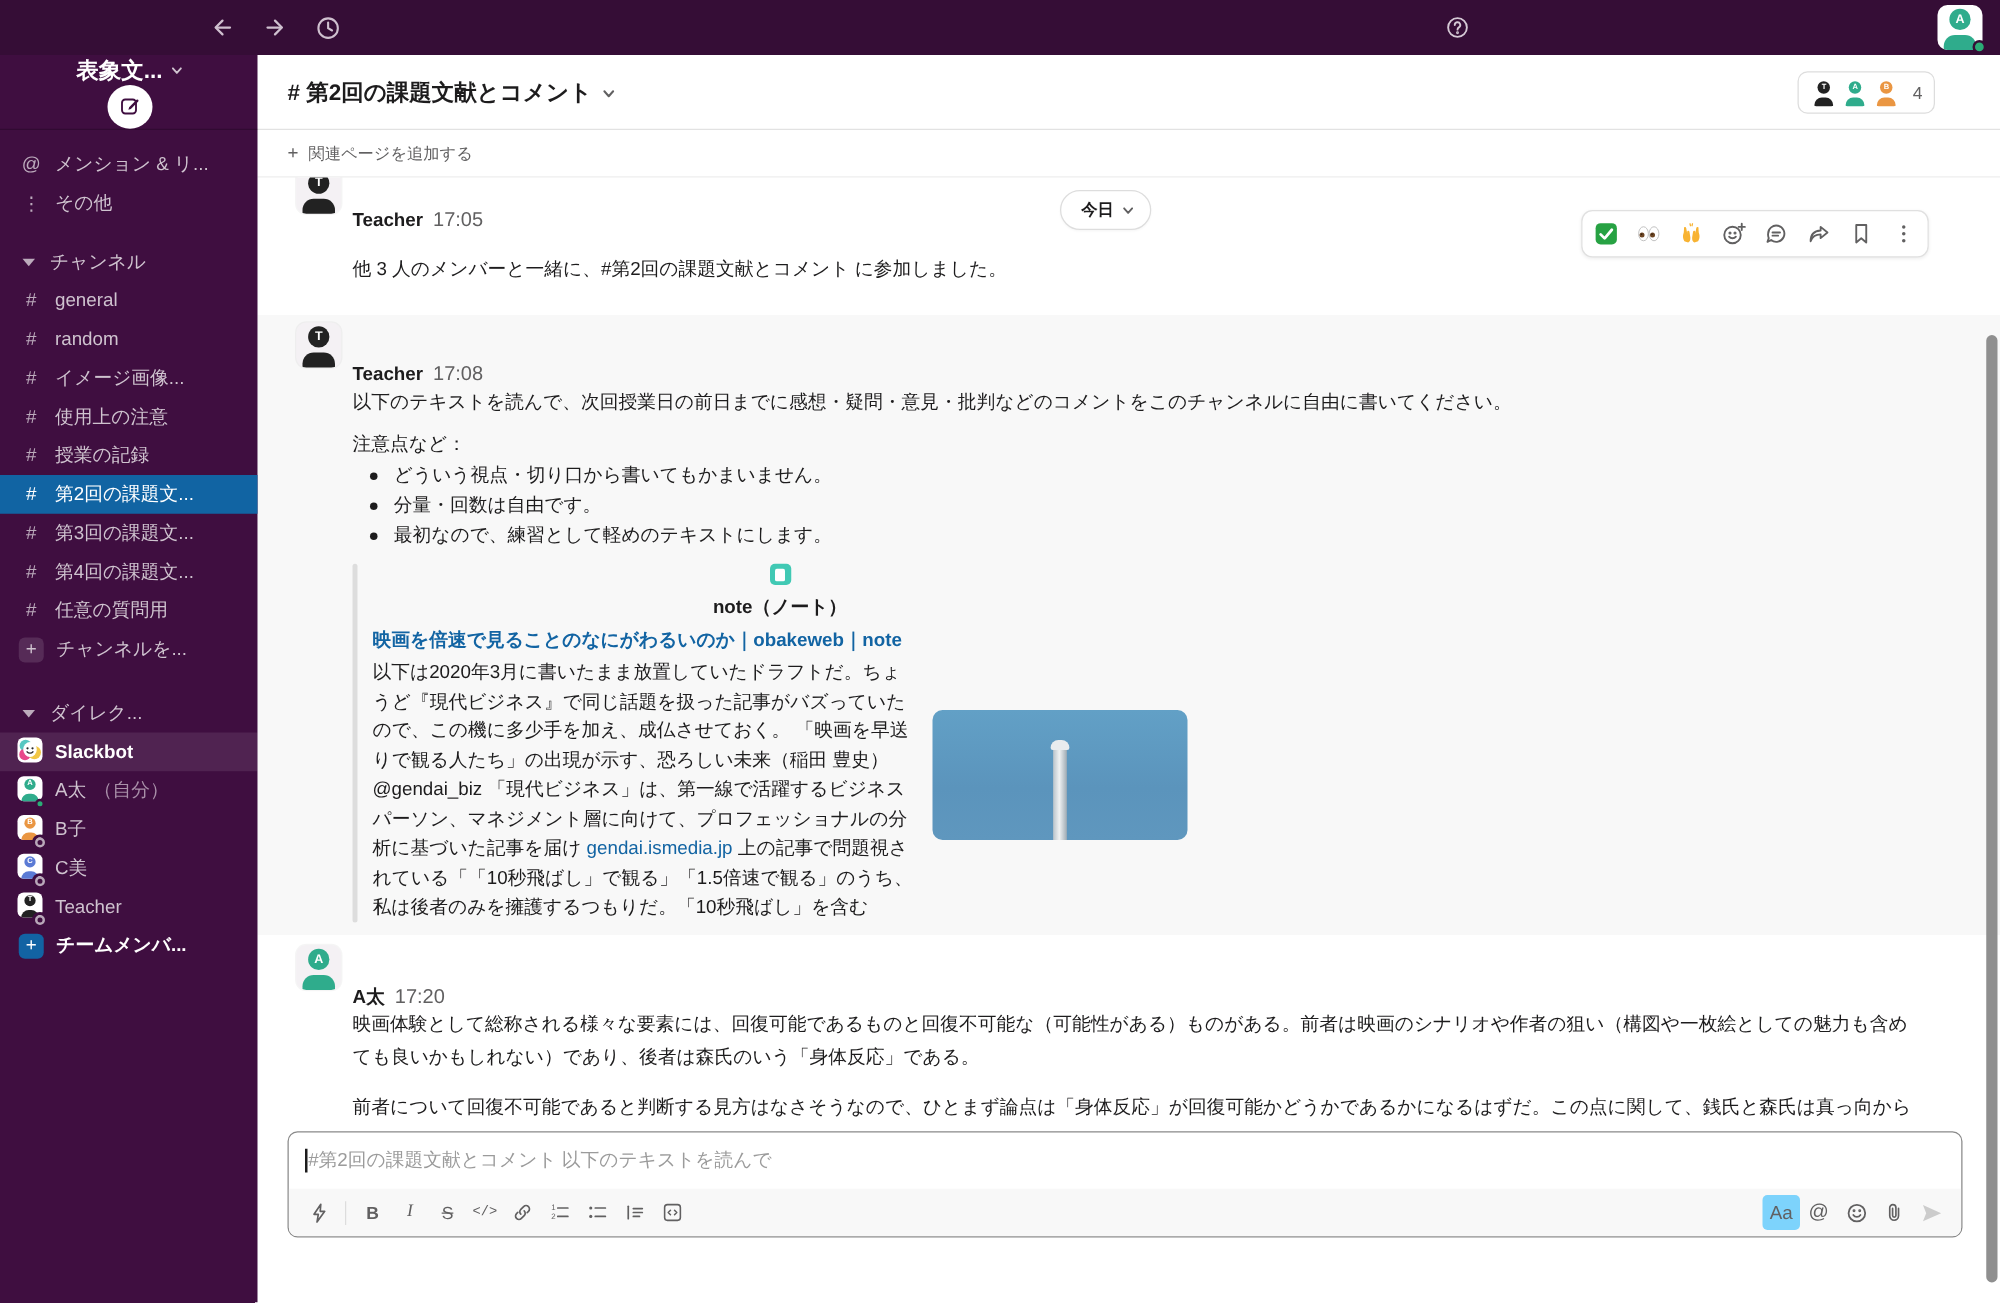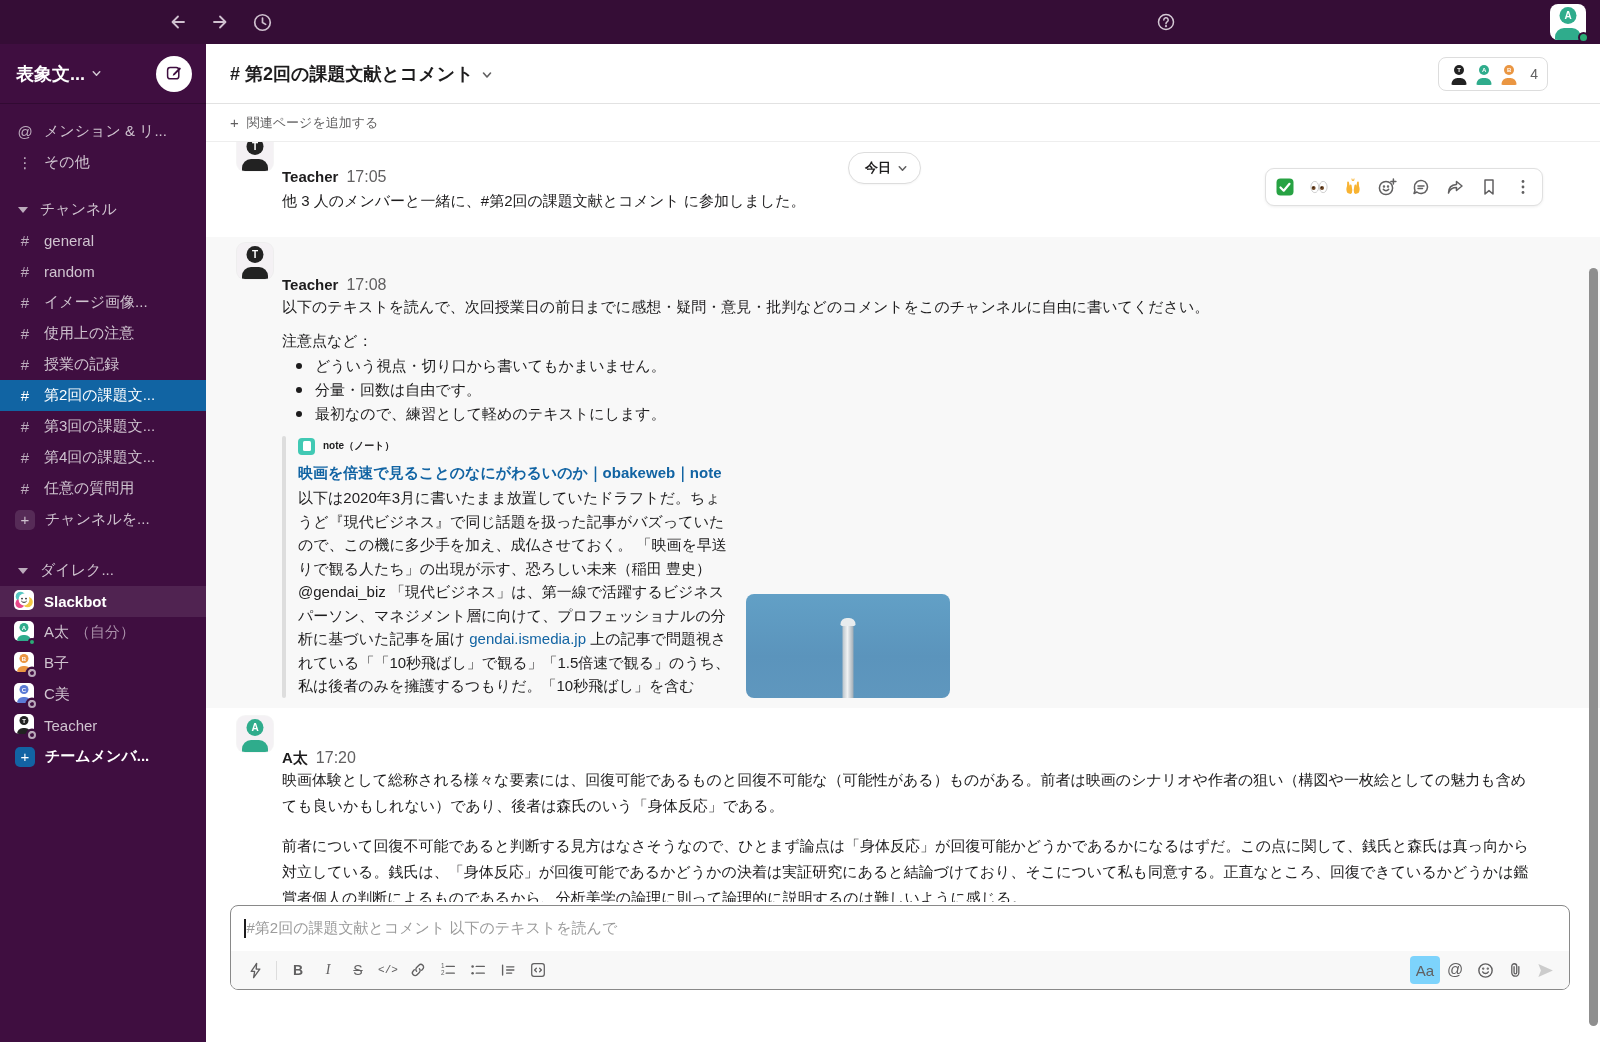--- a/index.html
+++ b/index.html
@@ -37,21 +37,21 @@
   .c-blue .ph,.c-blue .pb { background:#5b7bd5; }
   .c-black .ph,.c-black .pb { background:#222; }
   .presence { position:absolute; right:-3px; bottom:-3px; width:11px; height:11px; border-radius:50%; z-index:3; }
   .presence.on { background:#2bac76; border:2.5px solid #350d36; }
   .presence.sb-on { background:#2bac76; border:2.5px solid #3f0e40; }
   .presence.off { background:transparent; border:2px solid #b9a8b9; box-shadow:0 0 0 2.5px #3f0e40; width:8px; height:8px; right:-2px; bottom:-2px; }
 
   
   .sidebar { position:absolute; top:44px; left:0; bottom:0; width:206px; background:#3f0e40; color:#cfc3cf; z-index:20; }
   .ws-header { height:60px; display:flex; align-items:center; padding:0 14px 0 16px;
-    border-bottom:1px solid rgba(0,0,0,0.22); }
+    border-bottom:1px solid rgba(0,0,0,0.22);flex-direction:column; }
   .ws-name { display:flex; align-items:center; gap:6px; color:#fff; font-weight:bold; font-size:18px; cursor:pointer; flex:1; }
   .compose-btn { width:36px; height:36px; border-radius:50%; background:#fff; border:none; color:#3f0e40;
     display:flex; align-items:center; justify-content:center; cursor:pointer; }
   .snav { padding-top:12px; font-size:15px; }
   .srow { height:31px; display:flex; align-items:center; padding:0 16px; gap:10px; cursor:pointer; white-space:nowrap; }
   .srow .sicon { width:18px; text-align:center; flex:none; font-size:15px; color:#bcabbc; }
   .srow.active { background:#1164a3; color:#fff; }
   .srow.active .sicon { color:#fff; }
   .srow.hovered { background:rgba(255,255,255,0.09); }
   .ssection { height:31px; display:flex; align-items:center; padding:0 16px; gap:10px; cursor:pointer; }
@@ -103,24 +103,24 @@
 
   .hover-toolbar { position:absolute; top:26px; right:57px; display:flex; gap:2px; padding:3px;
     background:#fff; border:1px solid #e0e0e0; border-radius:9px; box-shadow:0 1px 3px rgba(0,0,0,0.07); z-index:6; }
   .ht-btn { width:32px; height:30px; border:none; background:none; border-radius:6px; display:flex;
     align-items:center; justify-content:center; color:#616061; cursor:pointer; }
 
   
   .attach { display:flex; margin-top:10px; }
   .attach-bar { width:4px; border-radius:4px; background:#ddd; flex:none; }
   .attach-content { margin-left:12px; }
-  .attach-top { display:flex; align-items:center; gap:8px; font-size:10px; font-weight:bold; line-height:20px; }
+  .attach-top { display:flex; align-items:center; gap:8px; font-size:15px; font-weight:bold; line-height:20px;flex-direction:column; }
   .note-icon { width:17px; height:17px; border-radius:4px; background:#41c9b4; position:relative; flex:none; }
   .note-icon::after { content:""; position:absolute; left:4.5px; top:3.5px; width:8px; height:10px; background:#fff; border-radius:1.5px; }
-  .attach-main { display:flex; align-items:flex-end; }
+  .attach-main { display:flex; align-items:center; }
   .attach-texts { width:434px; }
   .attach-title { display:block; color:#1264a3; font-weight:bold; font-size:15px; line-height:24px; margin-top:5px; }
   .attach-desc { font-size:15px; line-height:23.5px; margin-top:1px; }
   .attach-thumb { width:204px; height:104px; border-radius:8px; margin-left:14px; margin-top:6px; position:relative;
     overflow:hidden; background:linear-gradient(180deg,#62a0c6 0%,#5b94bc 60%,#5f97be 100%); cursor:pointer; flex:none; }
   .tower { position:absolute; left:50%; transform:translateX(-50%); top:30px; bottom:0; width:11px;
     background:linear-gradient(90deg,#b9c3ca,#f0f2f3 45%,#9fabb4); }
   .tower-cap { position:absolute; left:50%; transform:translateX(-50%); top:24px; width:15px; height:8px;
     border-radius:7px 7px 2px 2px; background:#e8ecee; }
 
@@ -484,21 +484,21 @@
 
       <div class="msg joined">
         <div class="avwrap">
           <span class="ptile s36 c-black"><span class="ph">T</span><span class="pb"></span></span>
         </div>
         <div class="msg-body">
           <div class="msg-head">
             <span class="msg-name">Teacher</span>
             <span class="msg-time">17:05</span>
           </div>
-          <div class="msg-text" style="line-height:24px;margin-top:3px">他 3 人のメンバーと一緒に、#第2回の課題文献とコメント に参加しました。</div>
+          <div class="msg-text" style="line-height:24px;margin-top:18px">他 3 人のメンバーと一緒に、#第2回の課題文献とコメント に参加しました。</div>
         </div>
       </div>
 
       <div class="date-pill">
         <span>今日</span>
         <svg class="chev" width="11" height="11">
             <use href="#i-chev"></use>
           </svg>
       </div>
 

